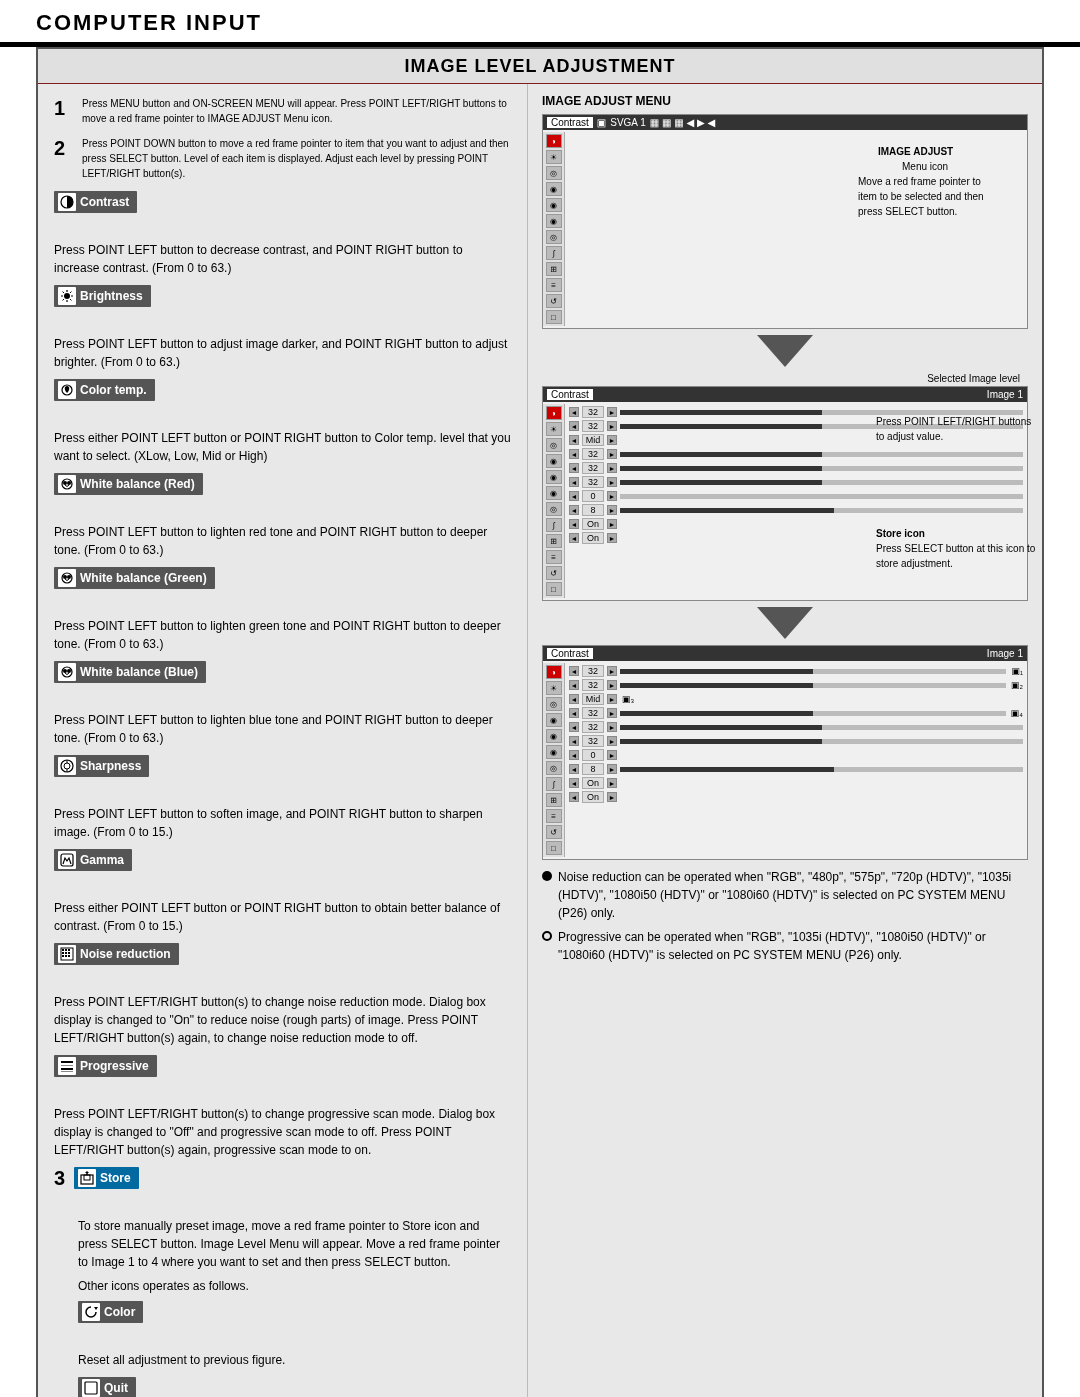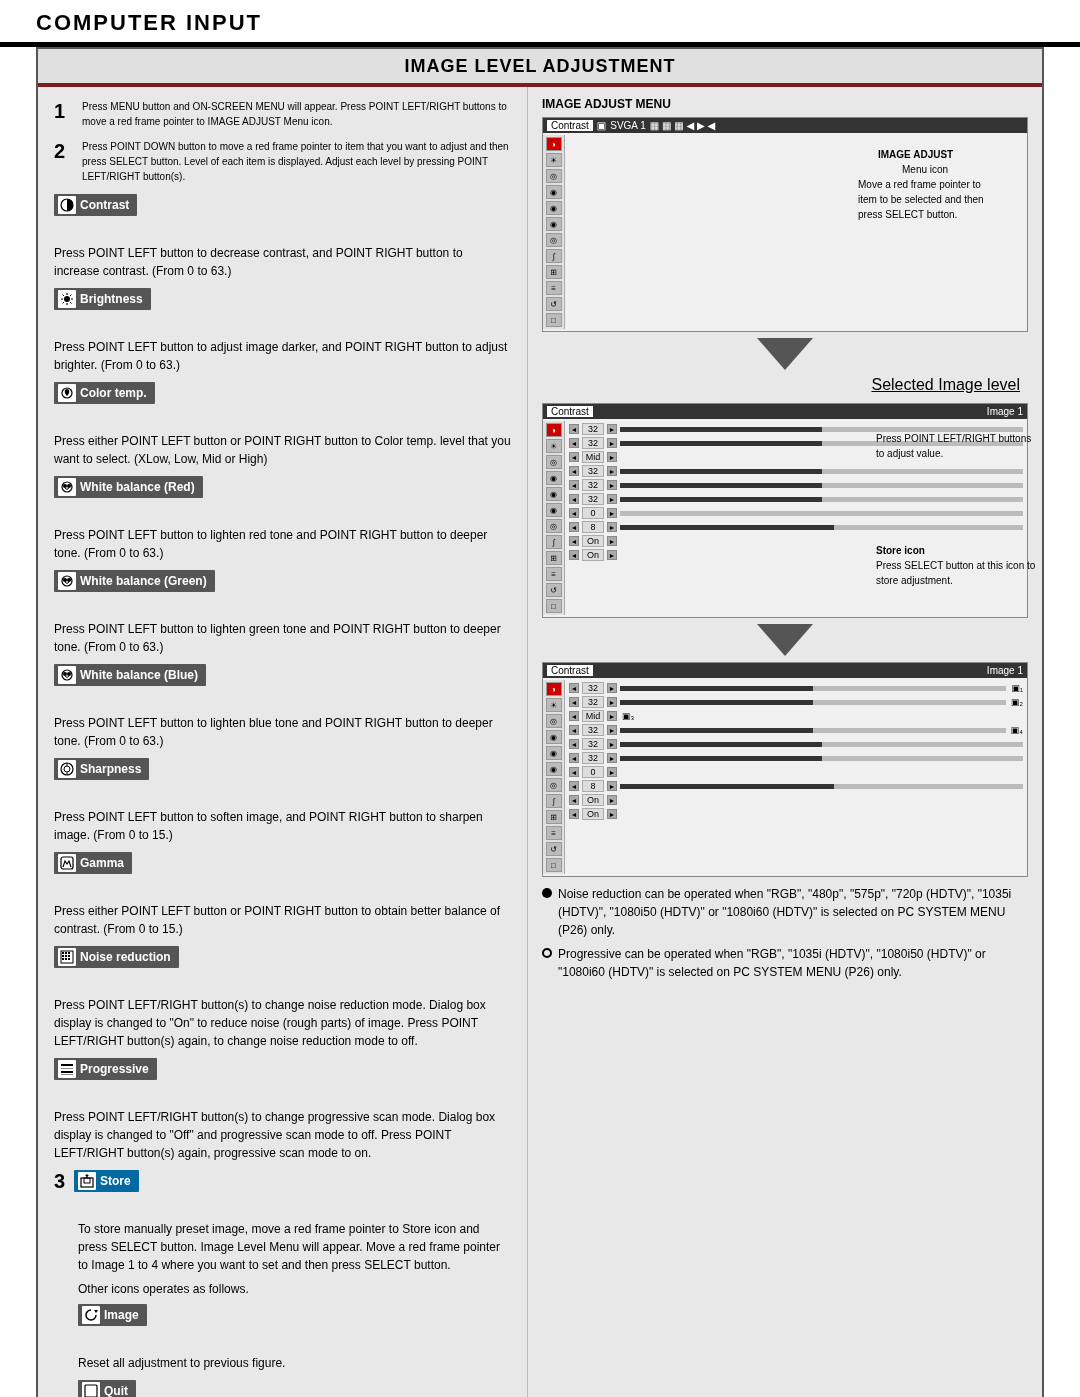--- a/index.html
+++ b/index.html
@@ -46,21 +46,21 @@
       background: #e8e8e8;
       margin-bottom: 0;
     }
     .section-box-title {
       text-align: center;
       font-size: 18px;
       font-weight: bold;
       letter-spacing: 1px;
       padding: 7px 0 6px 0;
       background: #e0e0e0;
-      border-bottom: 4px solid #7f1d1d;
+      border-bottom: 1px solid #7f1d1d;
     }
 
     
     .two-col {
       display: flex;
       gap: 0;
     }
     .left-col {
       flex: 0 0 490px;
       padding: 12px 16px 12px 16px;
@@ -473,21 +473,21 @@
         <div class="item-desc" style="margin-left:24px;margin-top:6px;">Other icons operates as follows.</div>
 
         <div class="item-block" style="margin-left:24px;margin-top:6px;">
           <div class="item-label">
             <span class="item-icon">
               <svg width="14" height="14" viewBox="0 0 14 14">
                 <path d="M7 2 A5 5 0 1 0 12 7" fill="none" stroke="#000" stroke-width="1.5"></path>
                 <polygon points="10,2 14,2 12,5" fill="#000"></polygon>
               </svg>
             </span>
-            <span>Image</span>
+            <span>Color</span>
           </div>
           <div class="item-desc">Reset all adjustment to previous figure.</div>
         </div>
 
         <div class="item-block" style="margin-left:24px;margin-top:4px;">
           <div class="item-label">
             <span class="item-icon">
               <svg width="14" height="14" viewBox="0 0 14 14">
                 <rect x="1" y="1" width="12" height="12" rx="1" fill="none" stroke="#000" stroke-width="1.2"></rect>
               </svg>
@@ -538,21 +538,21 @@
           </div>
           <div style="position:absolute;right:-10px;top:60px;font-size:10px;line-height:1.5;width:180px;white-space:pre-line;">Move a red frame pointer to
 item to be selected and then
 press SELECT button.</div>
         </div>
 
         <div style="display:flex;justify-content:center;margin:6px 0;">
           <div style="width:0;height:0;border-left:28px solid transparent;border-right:28px solid transparent;border-top:32px solid #555;"></div>
         </div>
 
-        <div style="text-align:right;font-size:16px;margin-bottom:9px;padding-right:8px;text-decoration:underline;">Selected Image level</div>
+        <div style="text-align:right;font-size:10px;margin-bottom:2px;padding-right:8px;">Selected Image level</div>
 
         <div style="position:relative;">
           <div class="menu-mock">
             <div class="menu-mock-bar">
               <span class="tab-active">Contrast</span>
               <span style="margin-left:auto;">Image 1</span>
             </div>
             <div class="menu-mock-body">
               <div class="menu-side">
                 <div class="menu-icon-row active">◑</div>

